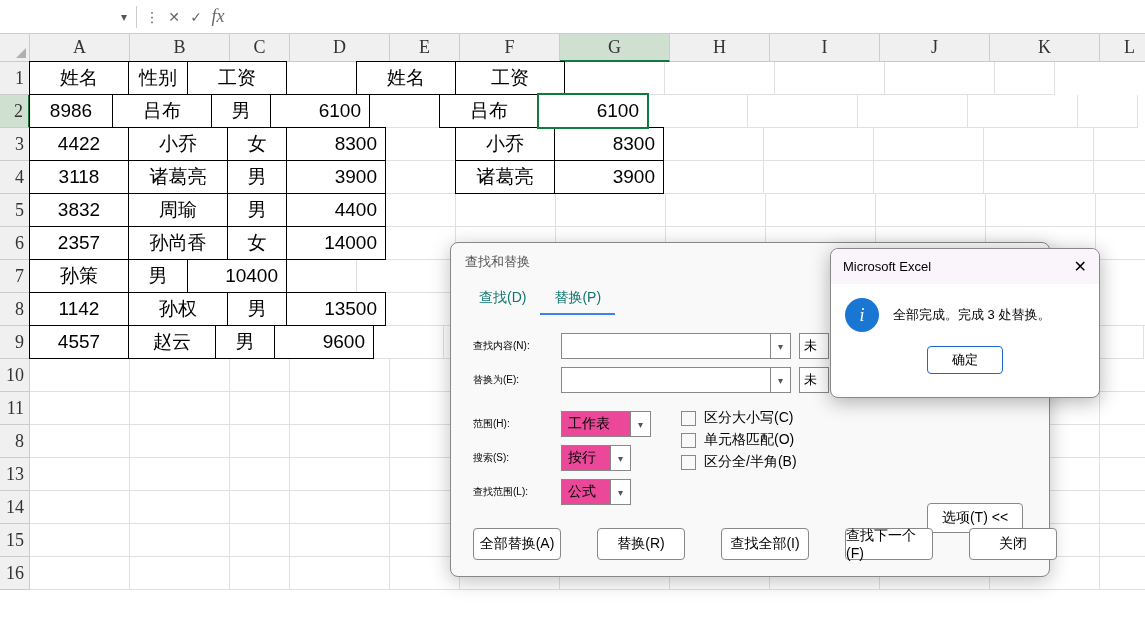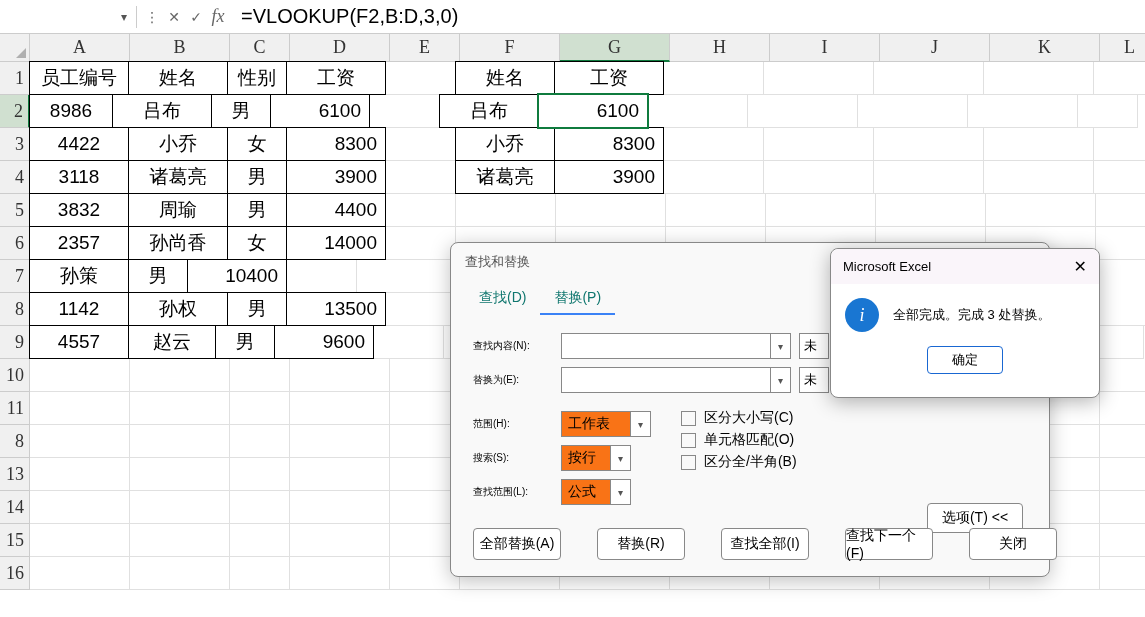--- a/index.html
+++ b/index.html
@@ -37,21 +37,21 @@
 .dlg-title { padding:10px 14px 4px; font-size:13px; color:#555; }
 .tabs { display:flex; padding:6px 14px 0; }
 .tab { padding:8px 14px 6px; font-size:14px; color:#0f766e; border-bottom:2px solid transparent; }
 .tab.active { border-bottom:2px solid #3b82f6; }
 .dlg-body { padding:10px 22px; }
 .form-row { display:flex; align-items:center; margin:8px 0; }
 .form-label { width:88px; text-align:left; font-size:10px; }
 .form-input { flex:1; max-width:210px; height:26px; border:1px solid #888; background:#fff; padding:0 4px; }
 .form-dd { width:20px; height:26px; border:1px solid #888; border-left:none; background:#fff; display:flex; align-items:center; justify-content:center; font-size:10px; color:#555; }
 .form-extra { width:30px; height:26px; border:1px solid #888; background:#fff; margin-left:8px; overflow:hidden; padding:0 4px; display:flex; align-items:center; font-size:13px; }
-.select-box { width:70px; height:26px; border:1px solid #888; background:#f97316; display:flex; align-items:center; padding:0 6px; font-size:14px; }
+.select-box { width:70px; height:26px; border:1px solid #888; background:#ec4899; display:flex; align-items:center; padding:0 6px; font-size:14px; }
 .select-dd { width:20px; height:26px; border:1px solid #888; border-left:none; background:#fff; display:flex; align-items:center; justify-content:center; font-size:10px; color:#555; }
 .chk-row { display:flex; align-items:center; margin:4px 0 4px 0; font-size:14px; }
 .chk { width:15px; height:15px; border:1px solid #888; margin-right:8px; }
 .options-btn { position:absolute; right:26px; top:260px; width:96px; height:30px; border:1px solid #888; border-radius:4px; background:#fff; display:flex; align-items:center; justify-content:center; font-size:14px; }
 .dlg-buttons { position:absolute; bottom:16px; left:22px; right:22px; display:flex; gap:36px; justify-content:space-between; }
 .dbtn { height:32px; border:1px solid #888; border-radius:4px; background:#fff; display:flex; align-items:center; justify-content:center; font-size:14px; flex:1; min-width:88px; }
 
 
 .msgbox { position:absolute; left:830px; top:248px; width:270px; height:150px; background:#fff; border:1px solid #888; border-radius:8px; box-shadow:0 4px 20px rgba(0,0,0,0.3); z-index:10; }
 .msg-title { display:flex; justify-content:space-between; align-items:center; padding:8px 12px; font-size:13px; background:#faf5fa; border-radius:8px 8px 0 0; }
@@ -66,21 +66,20 @@
 <body>
 
 <div class="formula-bar">
   <div class="name-box"></div>
   <div class="name-dropdown">▾</div>
   <div class="fb-sep"></div>
   <div class="fb-btn">⋮</div>
   <div class="fb-btn">✕</div>
   <div class="fb-btn">✓</div>
   <div class="fb-btn italic">fx</div>
-  <div class="formula-input">=VLOOKUP(F2,B:D,3,0)</div>
 </div>
 
 <div class="grid-area">
   <div class="select-all"></div>
   <div class="col-headers" id="col-headers">
       <div class="col-h" style="width: 100px;">A</div>
       <div class="col-h" style="width: 100px;">B</div>
       <div class="col-h" style="width: 60px;">C</div>
       <div class="col-h" style="width: 100px;">D</div>
       <div class="col-h" style="width: 70px;">E</div>
@@ -105,21 +104,20 @@
       <div class="row-h">10</div>
       <div class="row-h">11</div>
       <div class="row-h">8</div>
       <div class="row-h">13</div>
       <div class="row-h">14</div>
       <div class="row-h">15</div>
       <div class="row-h">16</div>
     </div>
   <div class="cells" id="cells">
       <div class="cell-row">
-        <div class="cell bordered" style="width: 100px;">员工编号</div>
         <div class="cell bordered" style="width: 100px;">姓名</div>
         <div class="cell bordered" style="width: 60px;">性别</div>
         <div class="cell bordered" style="width: 100px;">工资</div>
         <div class="cell" style="width: 70px;"></div>
         <div class="cell bordered" style="width: 100px;">姓名</div>
         <div class="cell bordered" style="width: 110px;">工资</div>
         <div class="cell" style="width: 100px;"></div>
         <div class="cell" style="width: 110px;"></div>
         <div class="cell" style="width: 110px;"></div>
         <div class="cell" style="width: 110px;"></div>

